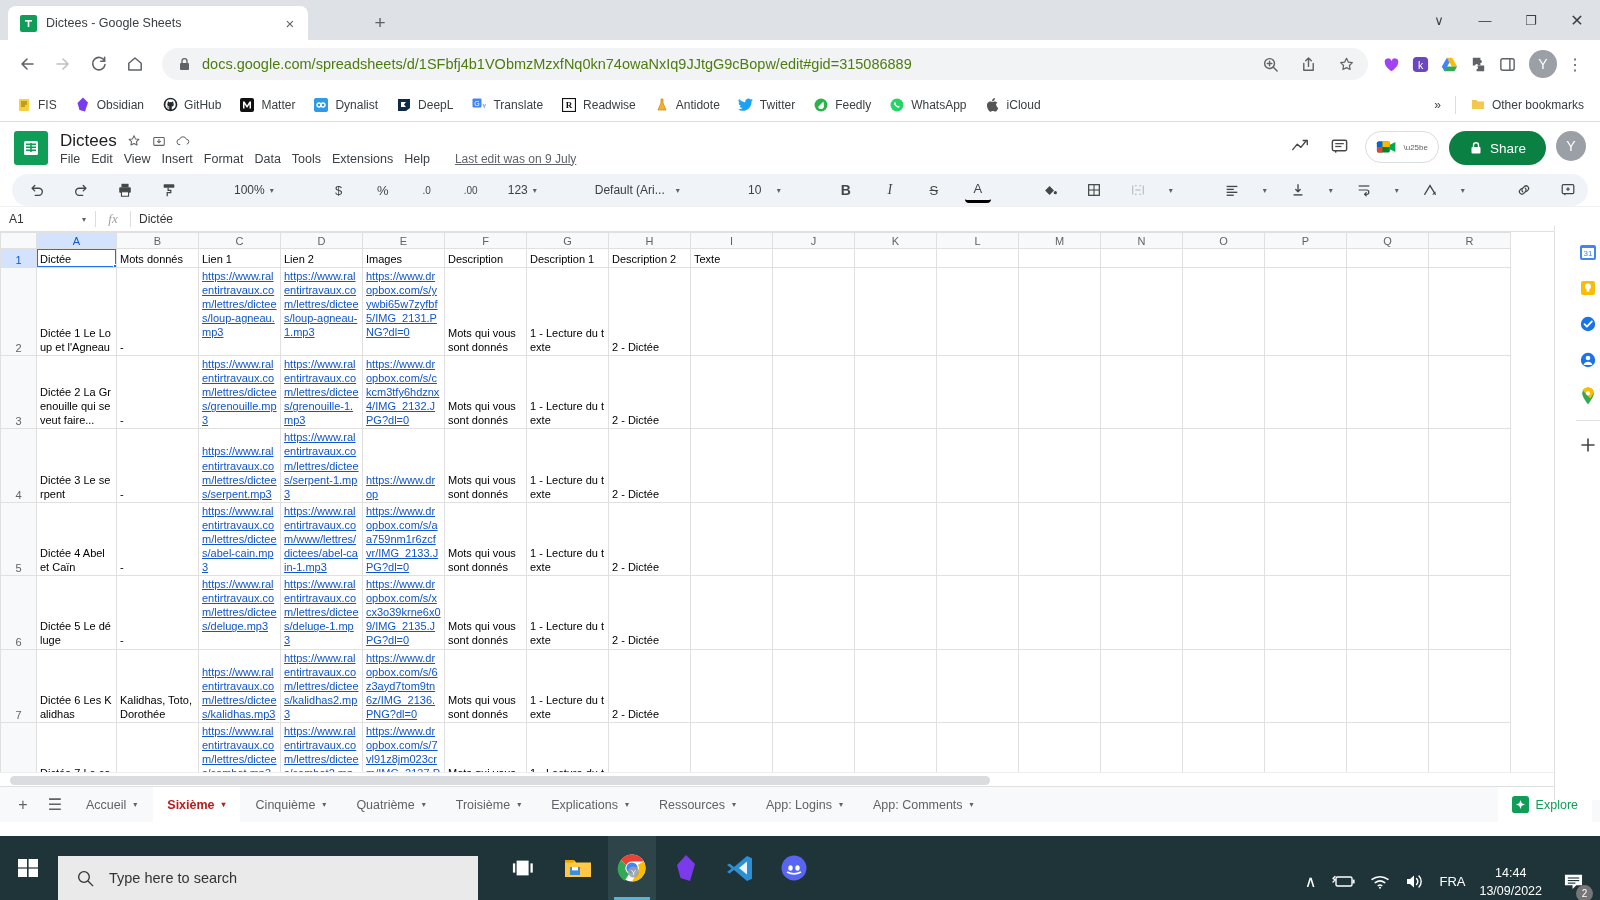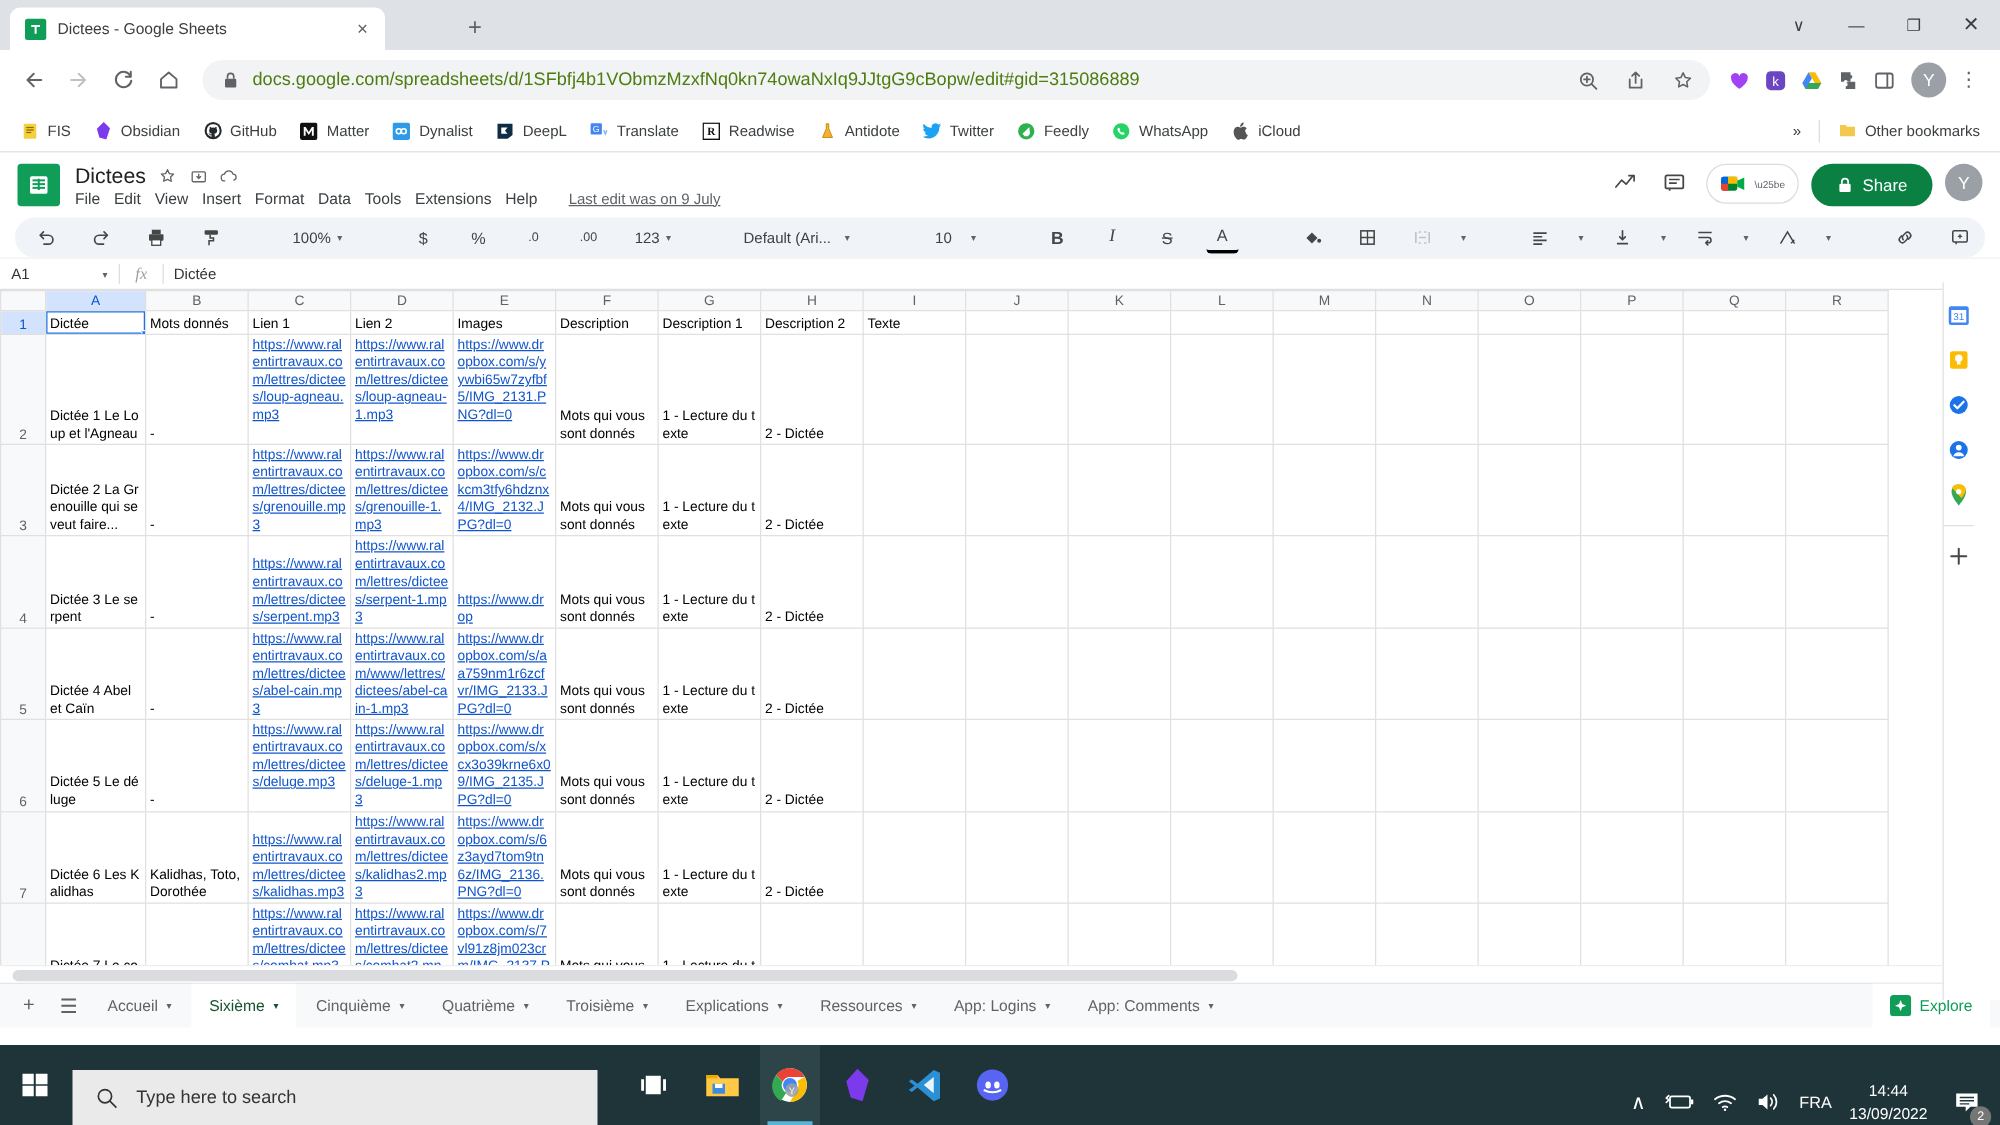--- a/index.html
+++ b/index.html
@@ -160,32 +160,32 @@
   
   .sheettabs {
     height: 36px; background: #f8f9fa; display: flex; align-items: center;
     padding: 0 8px; gap: 2px; border-top: 1px solid #e0e0e0;
   }
   .st-btn { width: 30px; height: 30px; display: flex; align-items: center; justify-content: center; color: #5f6368; font-size: 16px; }
   .stab {
     height: 36px; display: flex; align-items: center; gap: 7px; padding: 0 14px;
     font-size: 12.5px; color: #5f6368; white-space: nowrap;
   }
-  .stab.active { background: #fff; color: #14532d; font-weight: normal; }
+  .stab.active { background: #fff; color: #b91c1c; font-weight: bold; }
   .stab .cc { font-size: 8px; }
   .explore {
     margin-left: auto; display: flex; align-items: center; gap: 7px; padding: 0 14px;
     height: 36px; background: #fff; font-size: 12.5px; color: #0f9d58;
   }
 
   
   .sidepanel {
     position: absolute; right: 0; top: 104px; width: 46px; bottom: 36px;
     background: #fff; border-left: 1px solid #e0e0e0;
-    display: flex; flex-direction: column; align-items: flex-start; padding-top: 14px; gap: 12px;
+    display: flex; flex-direction: column; align-items: flex-end; padding-top: 14px; gap: 12px;
   }
   .sp-icon { width: 24px; height: 24px; display: flex; align-items: center; justify-content: center; border-radius: 4px; }
   .sp-div { width: 24px; height: 1px; background: #e0e0e0; }
 
   
   .taskbar { height: 64px; background: #1f3438; display: flex; align-items: flex-end; position: relative; }
   .startbtn { width: 56px; height: 64px; display: flex; align-items: center; justify-content: center; }
   .searchbox {
     width: 420px; height: 44px; background: #eaeaea; display: flex; align-items: center;
     gap: 14px; padding: 0 18px; margin-left: 2px;

